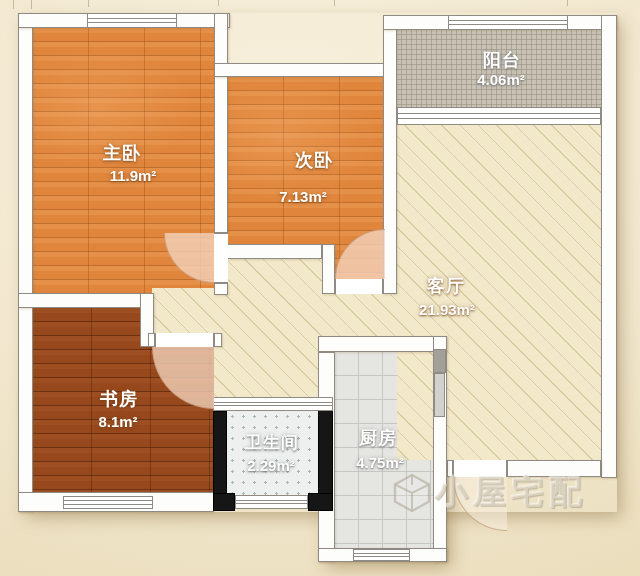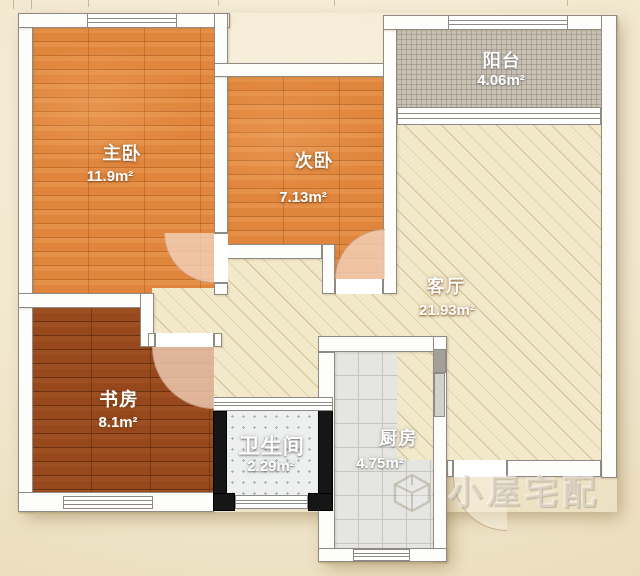--- a/index.html
+++ b/index.html
@@ -59,21 +59,21 @@
   .arc.tl{border-radius:100% 0 0 0;border-bottom:0;border-right:0;}
   .arc.out{background:rgba(247,238,222,.55);}
   .room-label{
     transform:translateX(-50%);color:#fff;font-weight:700;white-space:nowrap;line-height:1.1;
     text-shadow:0 1px 2px rgba(120,70,25,.85),0 0 5px rgba(120,70,25,.35);letter-spacing:1px;
   }
   .rname{font-size:18px;}
   .rarea{font-size:15px;letter-spacing:0;}
   .lab-gray{text-shadow:0 1px 2px rgba(110,110,110,.9),0 0 4px rgba(110,110,110,.4);}
   .tick{background:#b3a98f;opacity:.75;}
-  #watermark{display:flex;align-items:center;gap:16px;}
+  #watermark{display:flex;align-items:center;gap:2px;}
   #wm-text{
     position:static;font-size:33px;font-weight:700;letter-spacing:5px;
     color:rgba(228,220,204,.62);
     text-shadow:1px 1px 1px rgba(150,140,118,.5),-1px -1px 1px rgba(255,255,255,.55);
   }
   #wm-logo{position:static;opacity:.55;}
 </style>
 </head>
 <body>
 
@@ -139,38 +139,38 @@
 
   <div style="left:433px;top:349px;width:13px;height:24px;background:#a39f99;border:1px solid #8f8b84"></div>
   <div style="left:434px;top:373px;width:11px;height:44px;background:#d2d1ce;border:1px solid #8f8b84"></div>
 
   <div class="arc bl" style="left:164px;top:233px;width:50px;height:50px"></div>
   <div class="arc tl" style="left:335px;top:229px;width:50px;height:50px"></div>
   <div class="arc bl" style="left:152px;top:347px;width:62px;height:62px"></div>
   <div class="arc bl out" style="left:453px;top:477px;width:54px;height:54px"></div>
 
   <div class="room-label rname" style="left:122px;top:144px">主卧</div>
-  <div class="room-label rarea" style="left:110px;top:168px">11.9m²</div>
+  <div class="room-label rarea" style="left:133px;top:168px">11.9m²</div>
 
   <div class="room-label rname" style="left:314px;top:151px">次卧</div>
   <div class="room-label rarea" style="left:303px;top:189px">7.13m²</div>
 
   <div class="room-label rname lab-gray" style="left:502px;top:51px">阳台</div>
   <div class="room-label rarea lab-gray" style="left:501px;top:72px">4.06m²</div>
 
   <div class="room-label rname" style="left:446px;top:277px">客厅</div>
   <div class="room-label rarea" style="left:447px;top:302px">21.93m²</div>
 
   <div class="room-label rname" style="left:119px;top:390px">书房</div>
   <div class="room-label rarea" style="left:118px;top:414px">8.1m²</div>
 
-  <div class="room-label rname lab-gray" style="left:272px;top:434px;font-size:21px">卫生间</div>
+  <div class="room-label rname lab-gray" style="left:272px;top:434px;font-size:17px">卫生间</div>
   <div class="room-label rarea lab-gray" style="left:271px;top:458px">2.29m²</div>
 
-  <div class="room-label rname lab-gray" style="left:398px;top:429px">厨房</div>
+  <div class="room-label rname lab-gray" style="left:378px;top:429px">厨房</div>
   <div class="room-label rarea lab-gray" style="left:380px;top:455px">4.75m²</div>
 
   <div id="watermark" style="left:391px;top:470px">
     <svg id="wm-logo" width="42" height="42" viewBox="0 0 42 42">
       <path d="M21 3 L38 12.5 V29.5 L21 39 L4 29.5 V12.5 Z" fill="rgba(255,255,255,.25)" stroke="rgba(160,150,128,.8)" stroke-width="2.4"></path>
       <path d="M4 12.5 L21 21 L38 12.5 M21 21 V39 M21 3 V13" fill="none" stroke="rgba(160,150,128,.8)" stroke-width="2"></path>
     </svg>
     <span id="wm-text">小屋宅配</span>
   </div>
 

